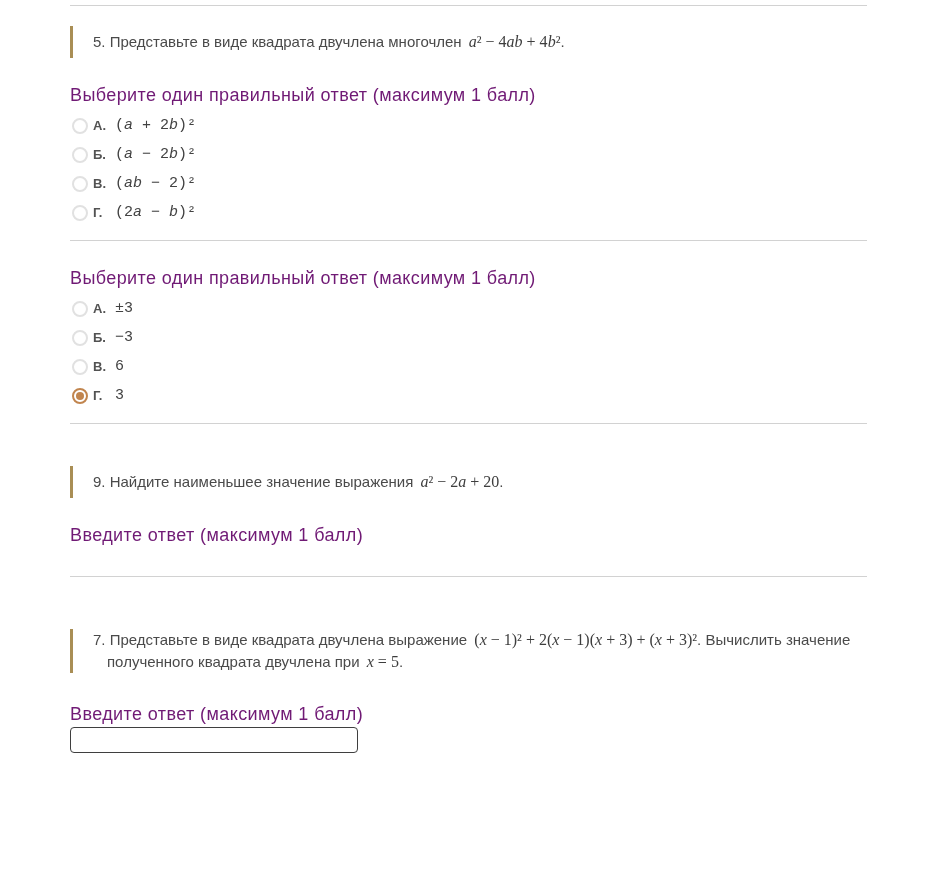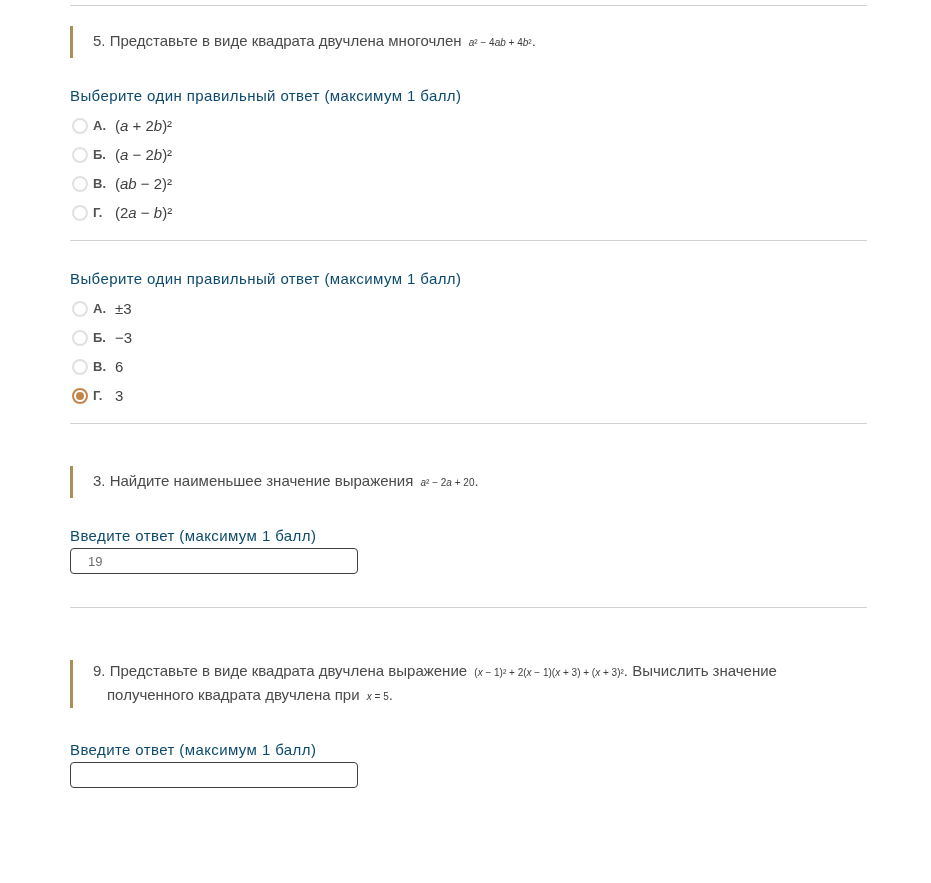--- a/index.html
+++ b/index.html
@@ -44,33 +44,33 @@
   }
   .q-text {
     margin: 0;
     padding-left: 34px;
     text-indent: -14px;
     font-size: 15px;
     line-height: 22px;
     color: #4a4a4a;
   }
   .formula {
-    font-family: Liberation Sans, sans-serif;
-    font-size: 10px;
+    font-family: Liberation Serif, serif;
+    font-size: 16px;
     color: #3d3d3d;
     margin-left: 3px;
   }
   .math i { font-style: italic; }
 
   .instruction {
     margin-top: 30px;
-    font-size: 15px;
+    font-size: 18px;
     line-height: 15px;
     letter-spacing: 0.4px;
-    color: #0c4a6e;
+    color: #701a75;
   }
   .instruction.lower { margin-top: 34px; }
 
   .options { margin-top: 8px; }
   .option {
     display: flex;
     align-items: center;
     height: 29px;
     padding-left: 2px;
   }
@@ -95,21 +95,21 @@
   }
   .opt-letter {
     margin-left: 5px;
     width: 22px;
     font-size: 13px;
     font-weight: bold;
     color: #525252;
     flex-shrink: 0;
   }
   .opt-value {
-    font-family: Liberation Sans, sans-serif;
+    font-family: Liberation Mono, monospace;
     font-size: 15px;
     color: #424242;
   }
 
   .answer-input {
     display: block;
     margin-top: 5px;
     width: 288px;
     height: 26px;
     border: 1px solid #3f3f3f;
@@ -185,32 +185,31 @@
           <span class="opt-letter">Г.</span>
           <span class="opt-value math">3</span>
         </div>
       </div>
       <div class="separator after-options"></div>
     </div>
 
     <div>
       <div class="question-header">
         <div class="accent-bar"></div>
-        <p class="q-text"><span>3. Найдите наименьшее значение выражения</span>
+        <p class="q-text"><span>9. Найдите наименьшее значение выражения</span>
           <span class="formula math"><i>a</i>² − 2<i>a</i> + 20</span><span>.</span></p>
       </div>
       <div class="instruction">Введите ответ (максимум 1 балл)</div>
-      <input type="text" class="answer-input" value="19" style="">
       <div class="separator after-input"></div>
     </div>
 
     <div>
       <div class="question-header tall">
         <div class="accent-bar"></div>
-        <p class="q-text"><span>9. Представьте в виде квадрата двучлена выражение</span>
+        <p class="q-text"><span>7. Представьте в виде квадрата двучлена выражение</span>
           <span class="formula math">(<i>x</i> − 1)² + 2(<i>x</i> − 1)(<i>x</i> + 3) + (<i>x</i> + 3)²</span><span>. Вычислить значение полученного квадрата двучлена при</span>
           <span class="formula math"><i>x</i> = 5</span><span>.</span></p>
       </div>
       <div class="instruction lower">Введите ответ (максимум 1 балл)</div>
       <input type="text" class="answer-input" value="" style="">
     </div>
 
   </div>
 </div>
 

